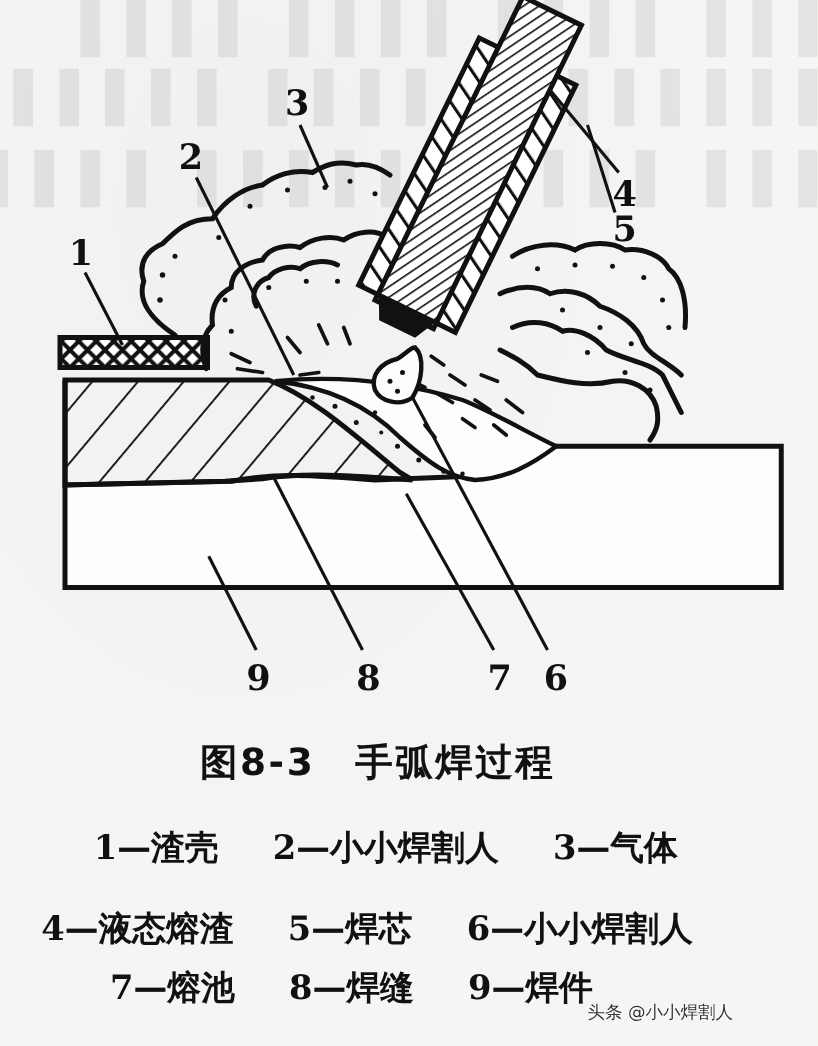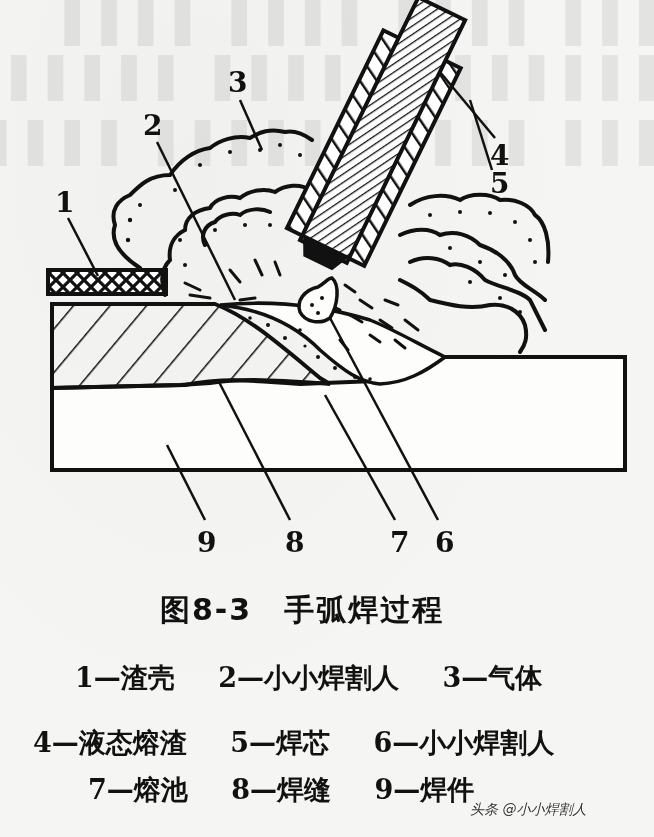--- a/index.html
+++ b/index.html
@@ -42,21 +42,20 @@
       font-family: "DejaVu Sans", "Liberation Sans", sans-serif;
       font-size: 27px; font-weight: bold; white-space: nowrap;
     }
     .legend-item { margin-right: 34px; }
     .legend-item .n { font-family: "DejaVu Serif", serif; }
     .watermark {
       position: absolute; left: 470px; top: 801px;
       font-family: "DejaVu Sans", sans-serif;
       font-size: 14px; color: #333; white-space: nowrap;
       text-shadow: 0 0 2px #fff, 0 0 2px #fff;
-      font-style: italic;
     }
   </style>
 </head>
 <body>
 
 <div class="page"></div>
 
 <div class="bleed" style="top:0px;">▌▌▌ ▌▌▌▌ ▌▌▌▌ ▌▌▌▌</div>
 <div class="bleed" style="top:55px;">▌▌▌▌▌▌▌▌ ▌▌▌▌ ▌▌▌▌▌</div>
 <div class="bleed" style="top:120px;">▌▌▌ ▌▌▌▌ ▌▌▌▌▌▌ ▌▌▌▌</div>

